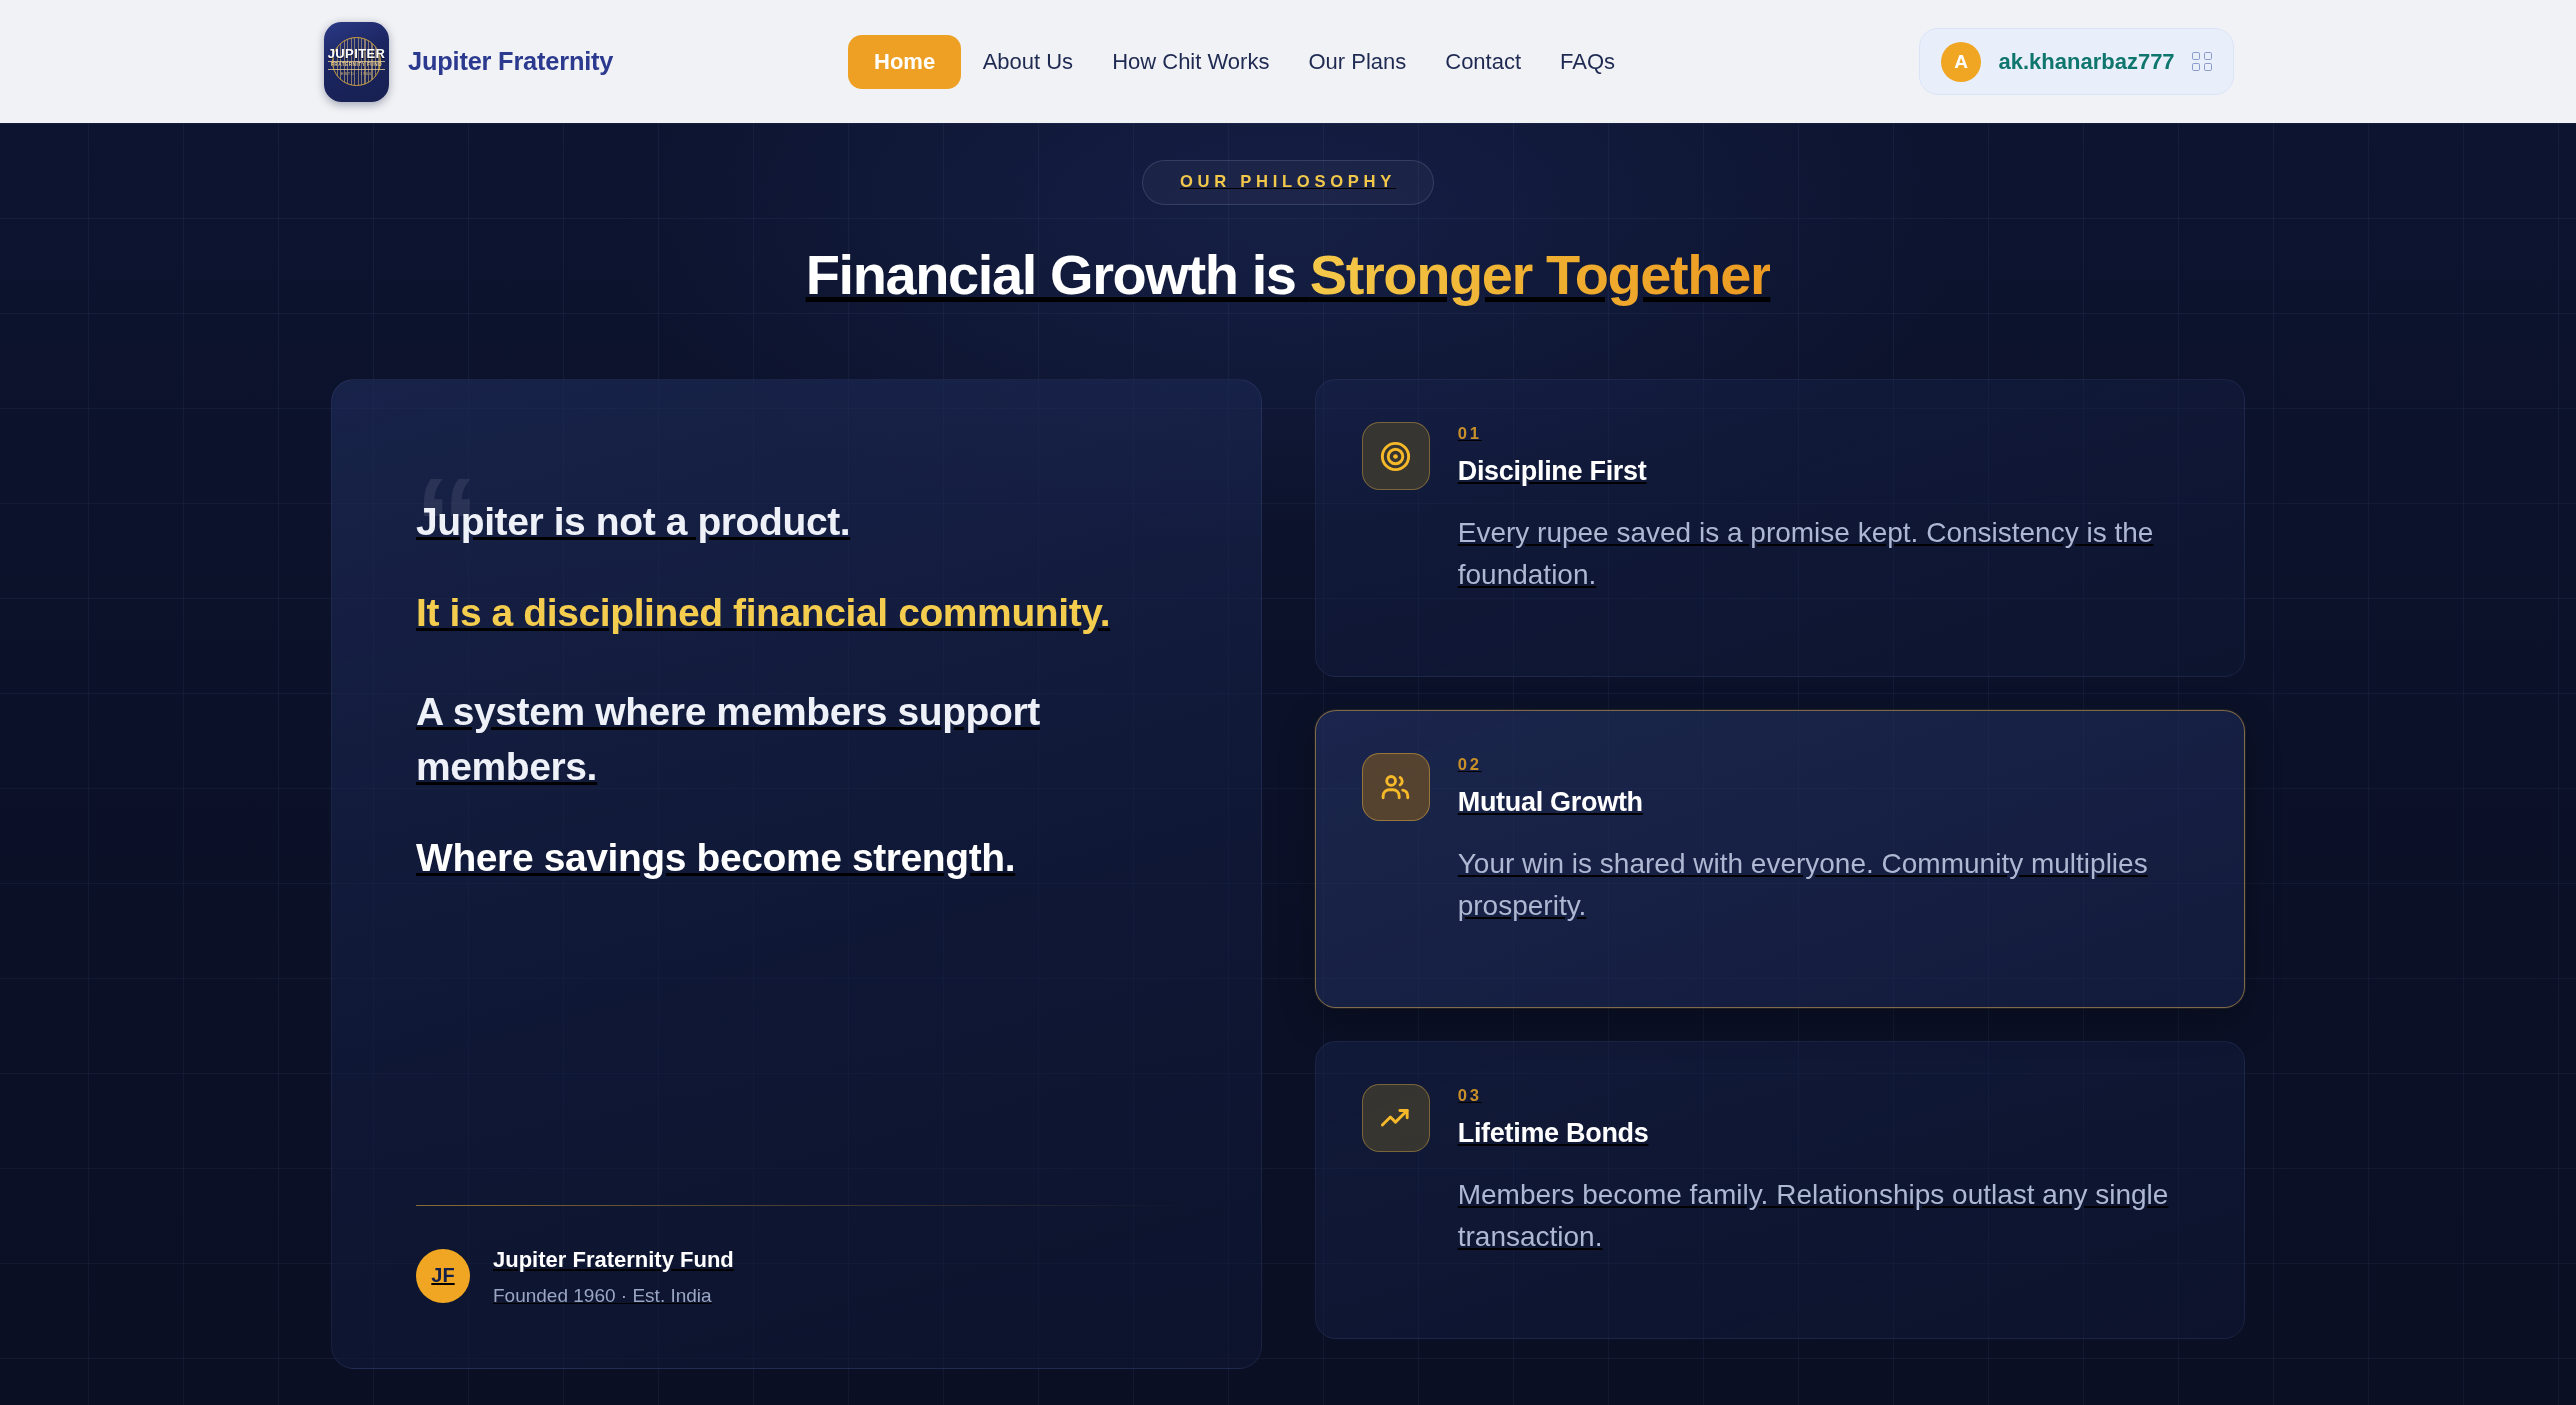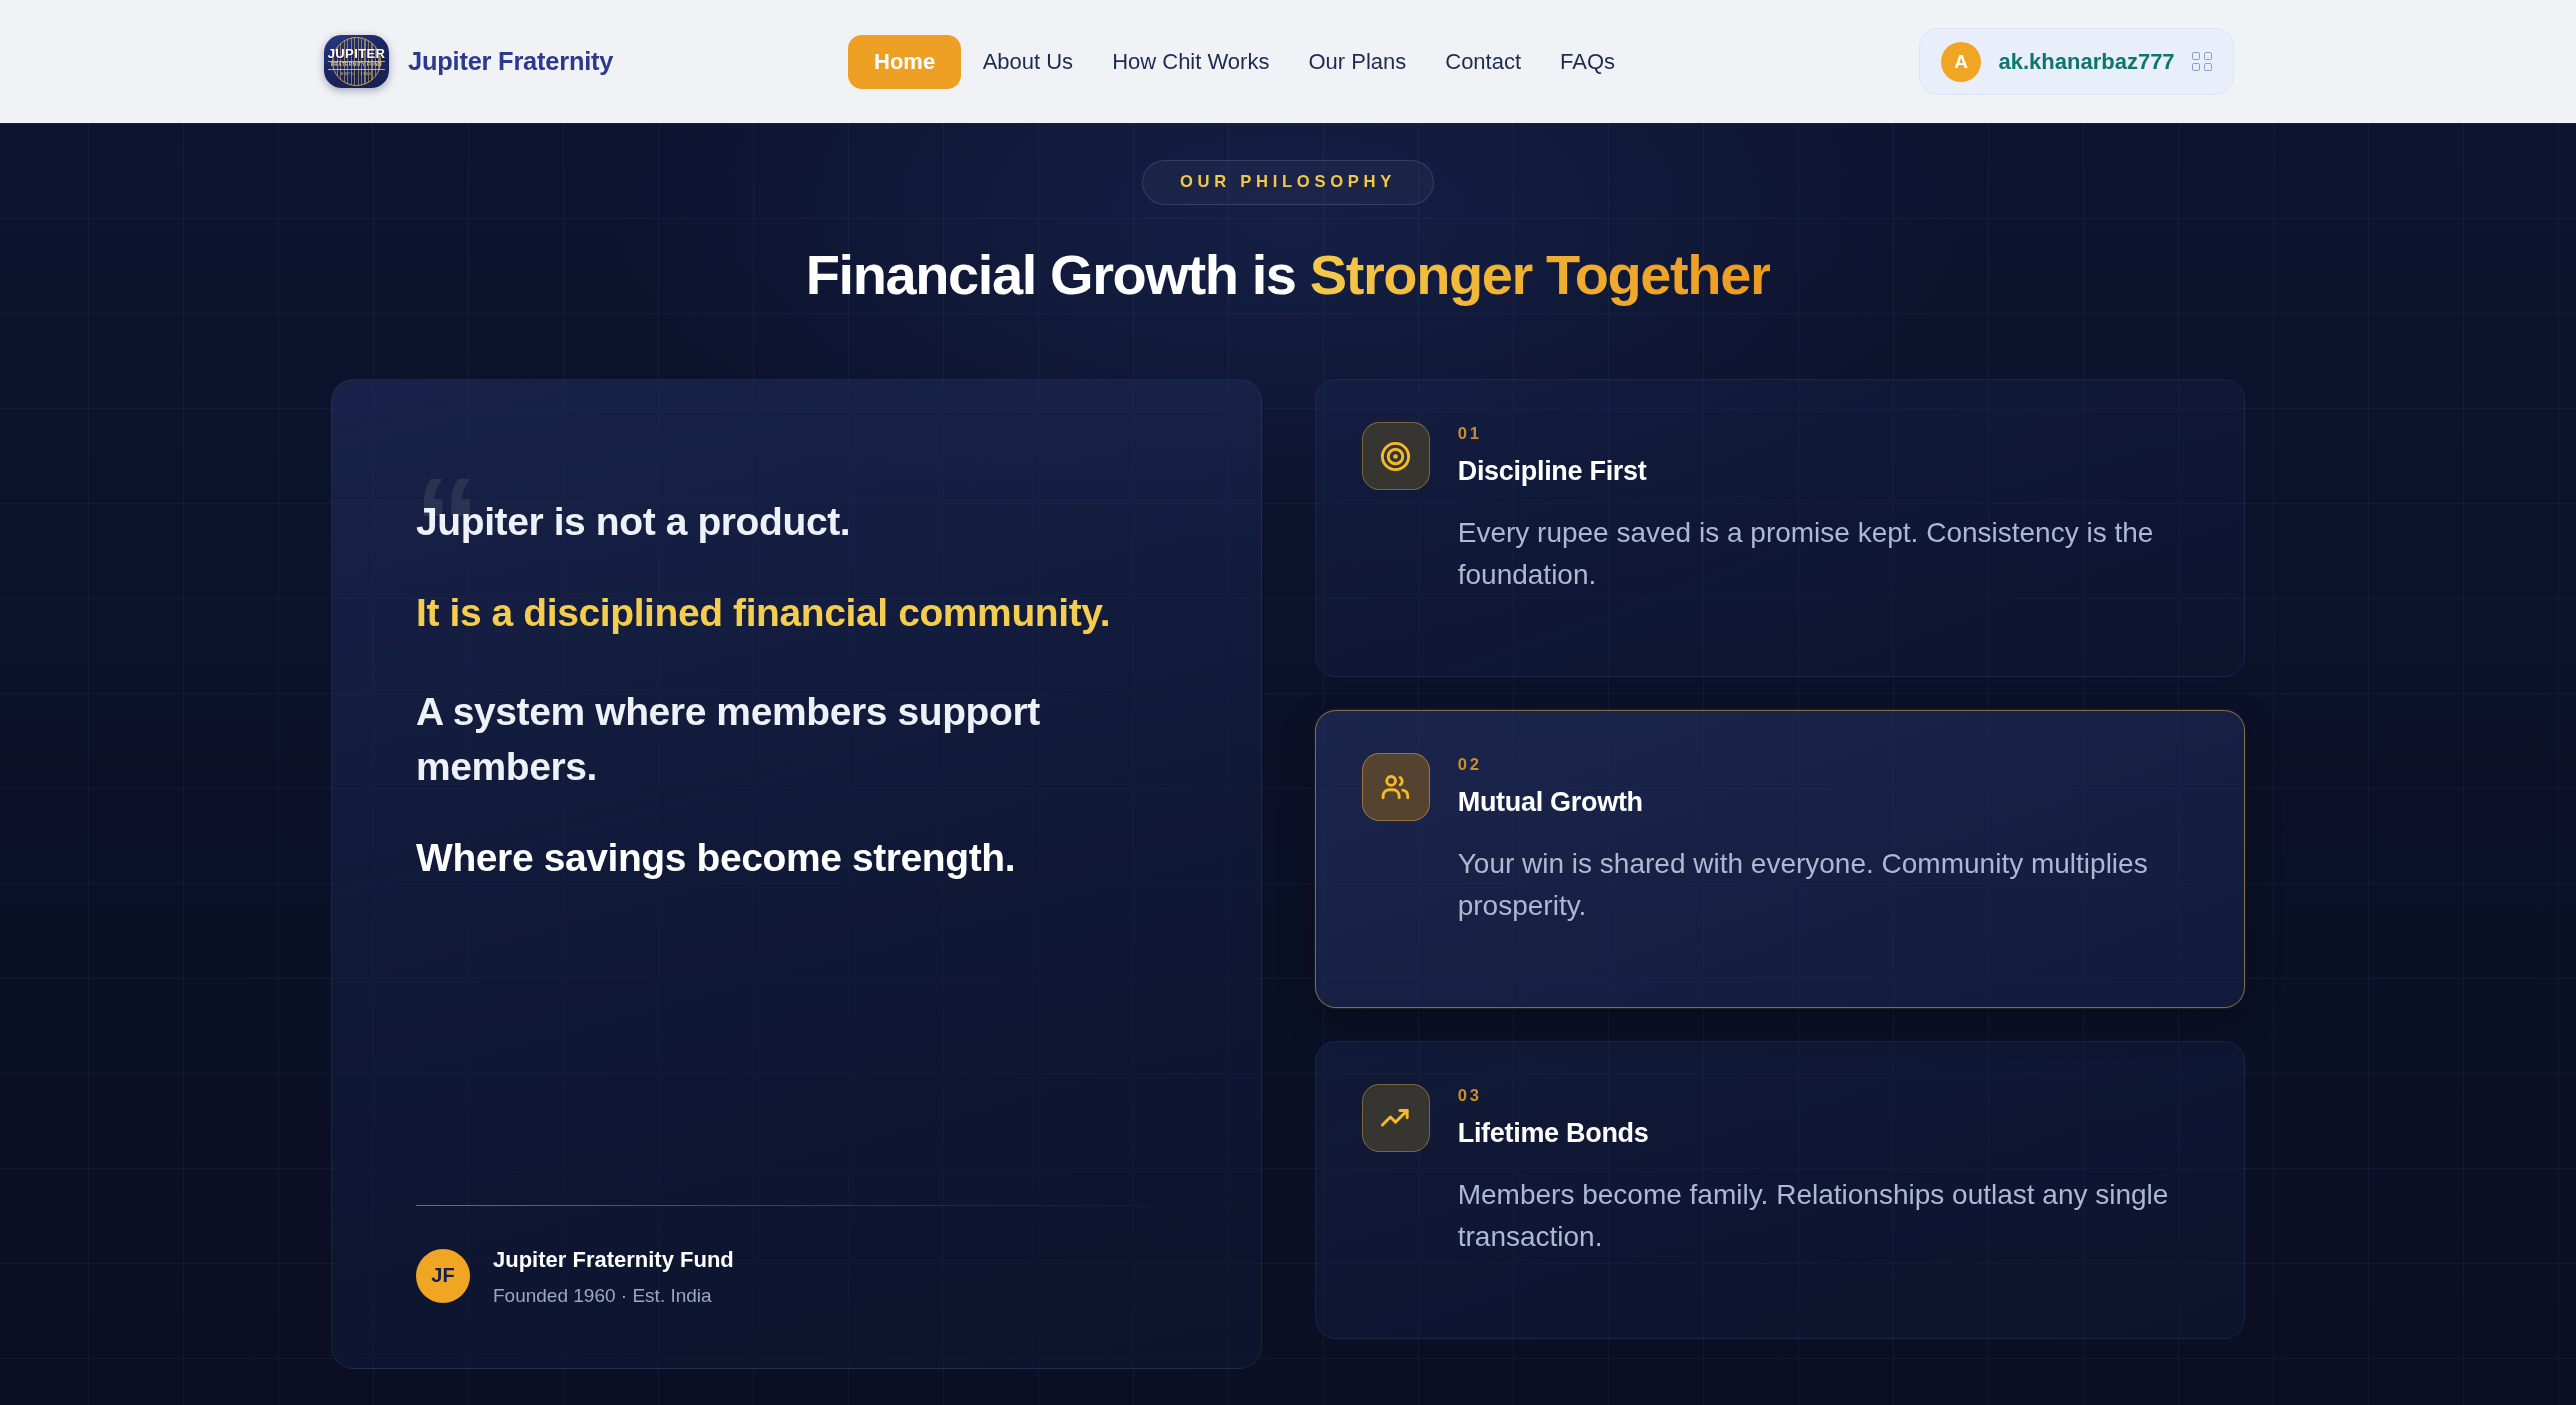--- a/index.html
+++ b/index.html
@@ -19,21 +19,21 @@
     align-items:center;
     width:100%;
   }
   .brand{
     display:flex;
     align-items:center;
     gap:19px;
     margin-left:324px;
   }
   .logo-tile{
-    width:65px;height:53px;border-radius:17.5px;
+    width:65px;height:80px;border-radius:17.5px;
     background:linear-gradient(155deg,#2b3a86 0%,#1b2560 45%,#17204f 100%);
     box-shadow:0 2.6px 8px rgba(20,28,70,.35);
     position:relative;
     display:flex;align-items:center;justify-content:center;
     overflow:hidden;
   }
   .logo-emblem{
     position:absolute;
     width:49px;height:49px;border-radius:50%;
     border:1.8px solid #cda23f;
@@ -112,21 +112,21 @@
       linear-gradient(90deg,rgba(120,140,200,.075) 0.9px,transparent 0.9px);
     background-size:95px 95px;
     background-position:-7px 0px;
     pointer-events:none;
   }
   .hero::after{
     content:"";position:absolute;inset:0;
     background:radial-gradient(ellipse 964px 456px at 50% 8%,rgba(60,86,170,.18),transparent 70%);
     pointer-events:none;
   }
-  .hero-inner{position:relative;z-index:2;}
+  .hero-inner{position:relative;z-index:2;text-decoration:underline;}
 
   .badge-wrap{display:flex;justify-content:center;padding-top:37px;}
   .badge{
     display:inline-block;
     padding:11.4px 37px;border-radius:875px;
     border:0.9px solid rgba(170,185,230,.18);
     background:rgba(255,255,255,.035);
     color:#f2c84b;font-size:16.6px;font-weight:700;letter-spacing:4.7px;
   }
 

